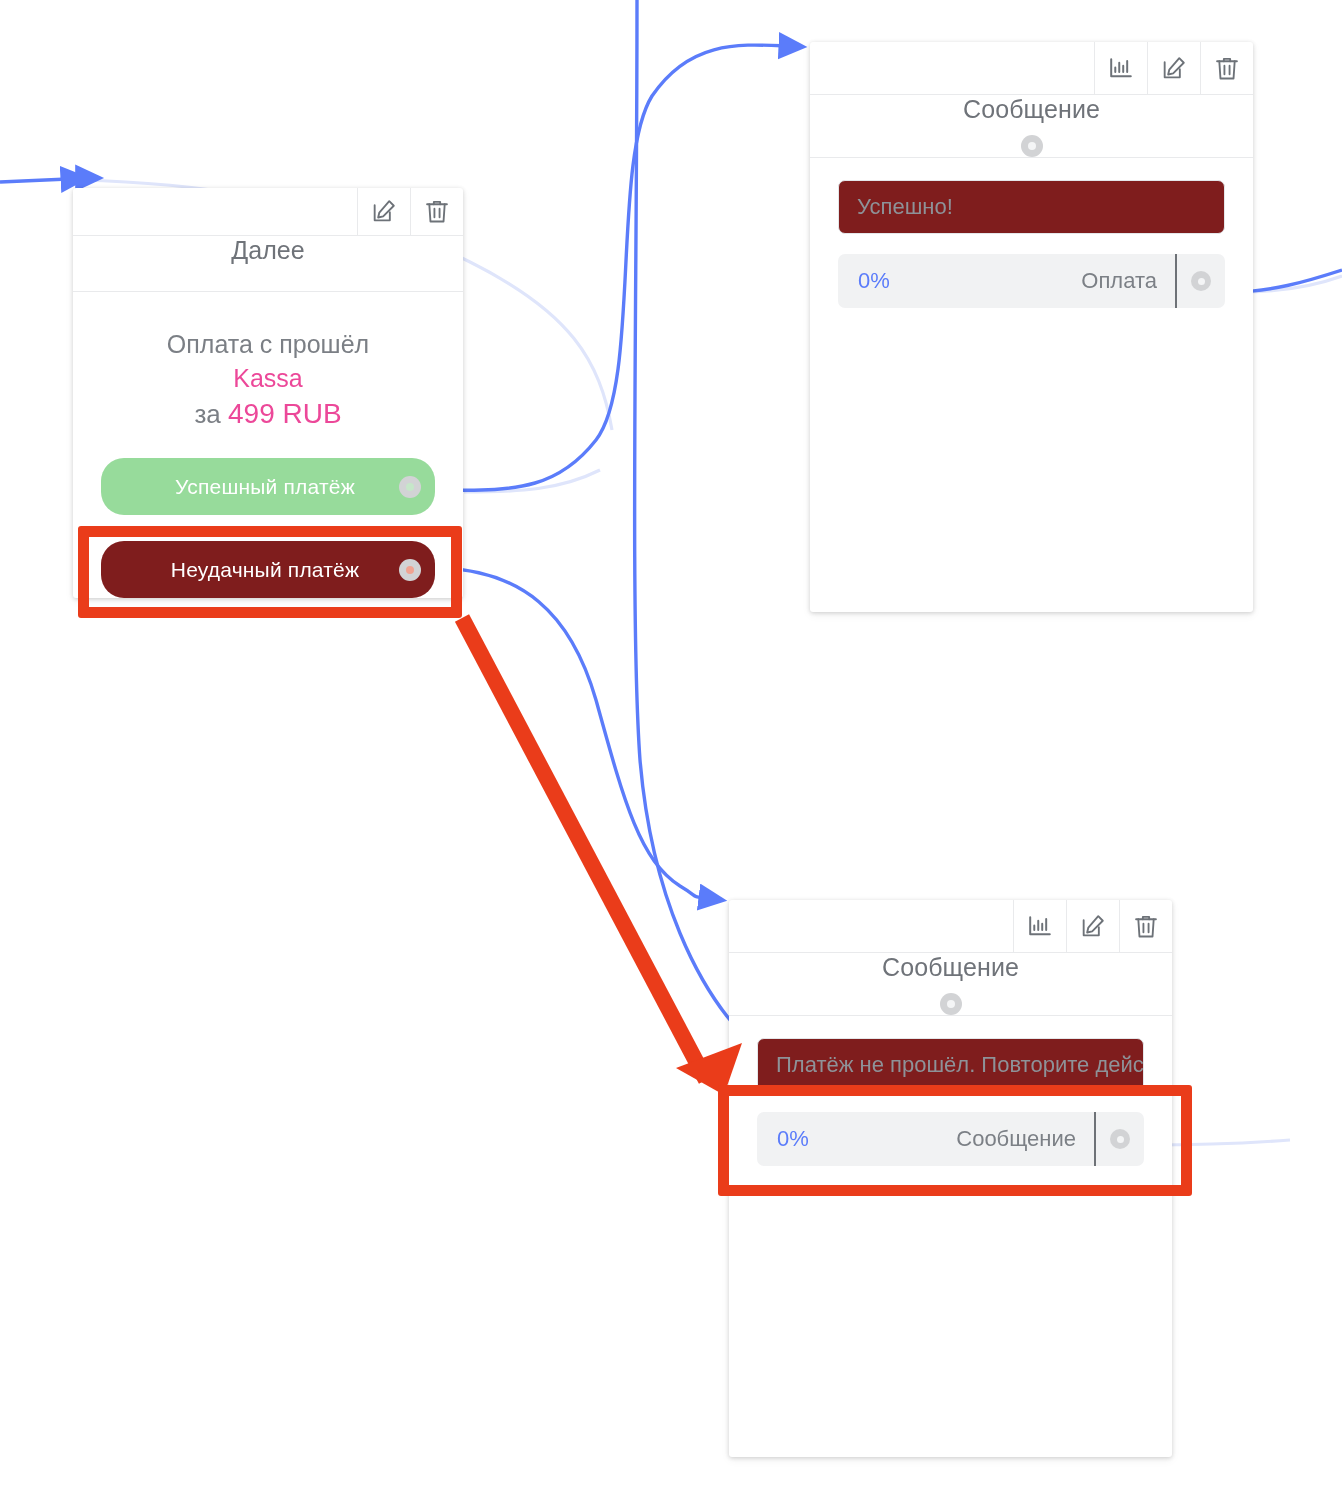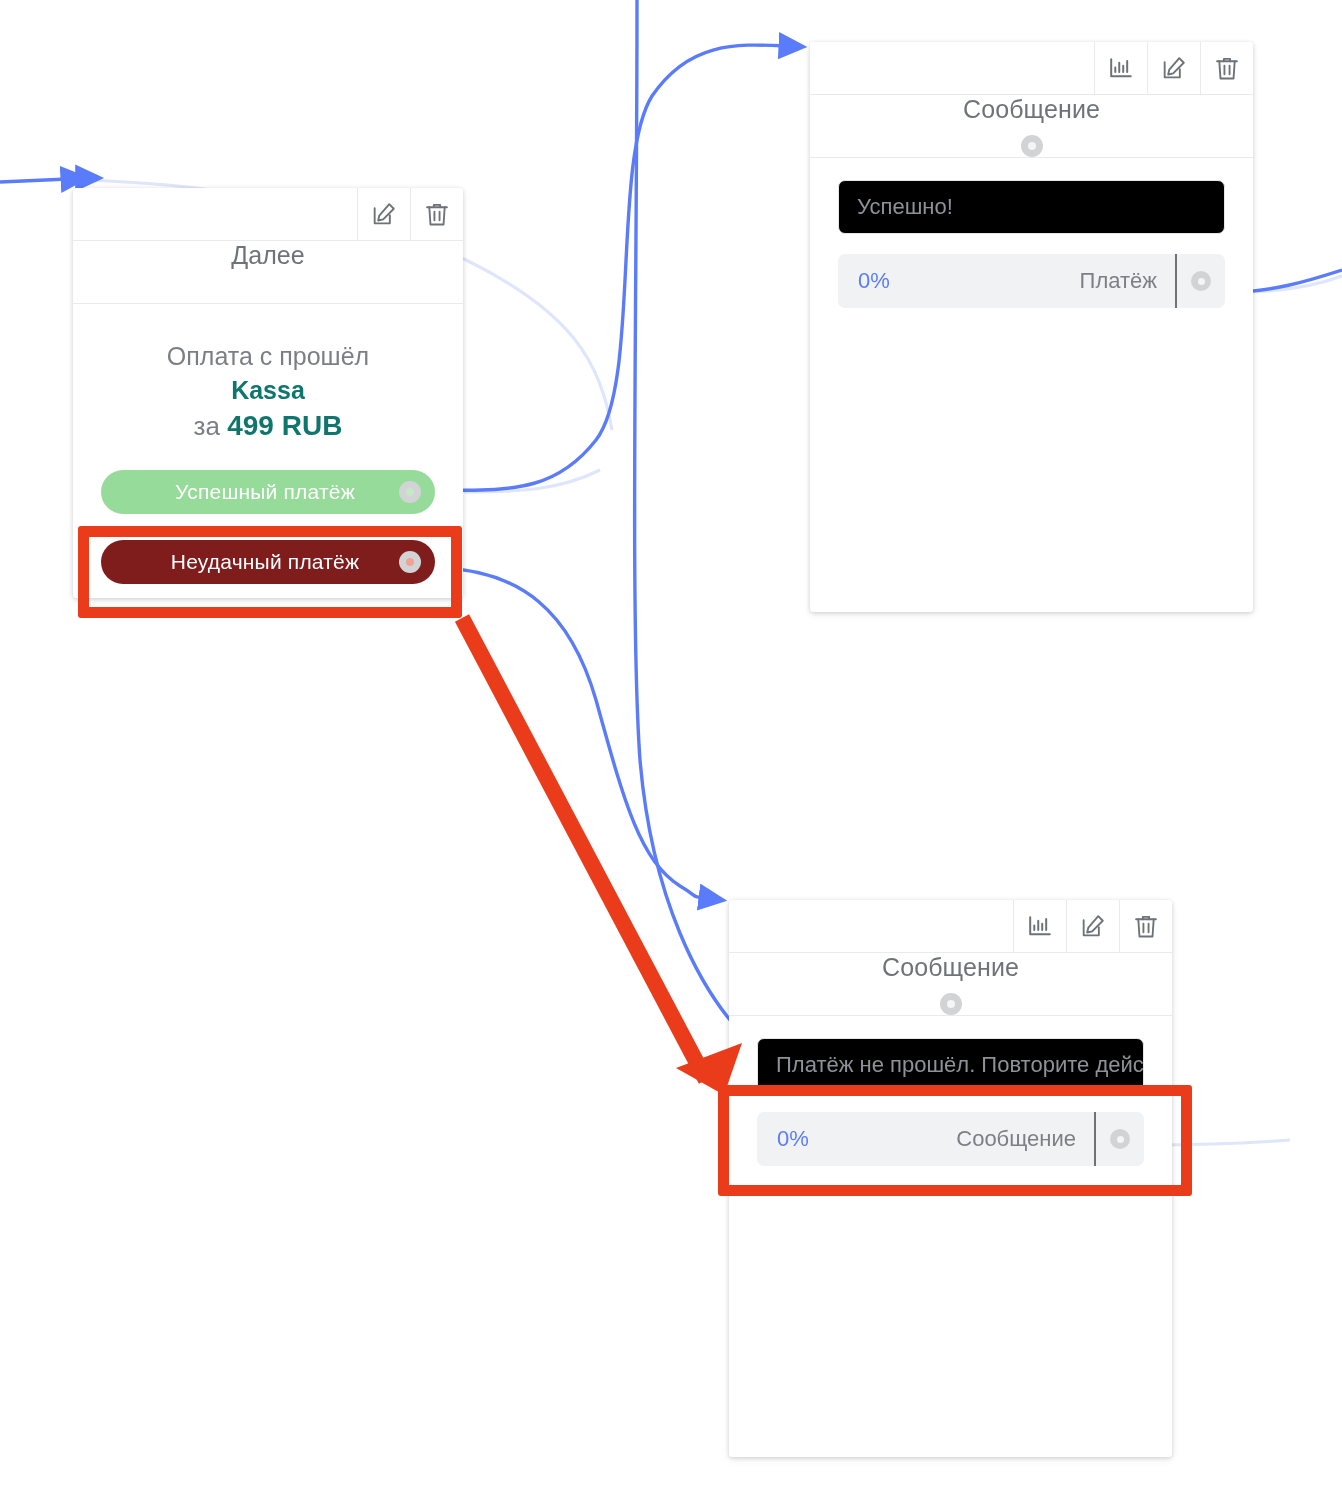--- a/index.html
+++ b/index.html
@@ -67,26 +67,26 @@
   .card-body{flex:1;padding:22px 28px 0 28px;}
 
   
   .pay-text{
     text-align:center;
     color:#7b7f85;
     font-size:25px;
     line-height:1.28;
     margin:14px 0 0 0;
   }
-  .pay-text b{color:#0f766e;font-weight:700;}
+  .pay-text b{color:#ec4899;font-weight:400;}
   .pay-amount{font-size:26px;}
   .pay-amount b{font-size:28px;}
 
   .pay-btn{
-    height:44px;border-radius:23px;
+    height:57px;border-radius:23px;
     display:flex;align-items:center;
     padding:0 14px 0 0;
     margin-top:26px;
     position:relative;
     cursor:pointer;
   }
   .pay-btn span.lbl{
     flex:1;text-align:center;color:#ffffff;font-size:21px;letter-spacing:.2px;
     padding-left:30px;
   }
@@ -94,21 +94,21 @@
   .pay-btn.red{background:#7f1d1d;}
 
   
   .msg-input{
     height:52px;
     border:1px solid #e4e6e9;border-radius:7px;
     display:flex;align-items:center;
     padding:0 18px;
     color:#8e9298;font-size:22px;
     white-space:nowrap;overflow:hidden;
-    background:#000000;
+    background:#7f1d1d;
     cursor:text;
   }
   .msg-btn{
     height:54px;margin-top:20px;
     background:#f1f2f3;border-radius:7px;
     display:flex;align-items:center;
     padding:0 14px 0 20px;
     cursor:pointer;
   }
   .msg-btn .pct{color:#5b7cfa;font-size:22px;}
@@ -232,21 +232,21 @@
 
     <div class="card-title-row">
       <div class="card-title">Сообщение</div>
       <div class="port"></div>
     </div>
 
     <div class="card-body">
       <div class="msg-input">Успешно!</div>
       <div class="msg-btn">
         <span class="pct">0%</span>
-        <span class="lbl">Платёж</span>
+        <span class="lbl">Оплата</span>
         <span class="divider"></span>
         <span class="port small"></span>
       </div>
     </div>
   </div>
 
   <div class="card" style="left:729px;top:900px;width:443px;height:557px;">
 
     <div class="card-toolbar">
       <div class="tool-btn">

